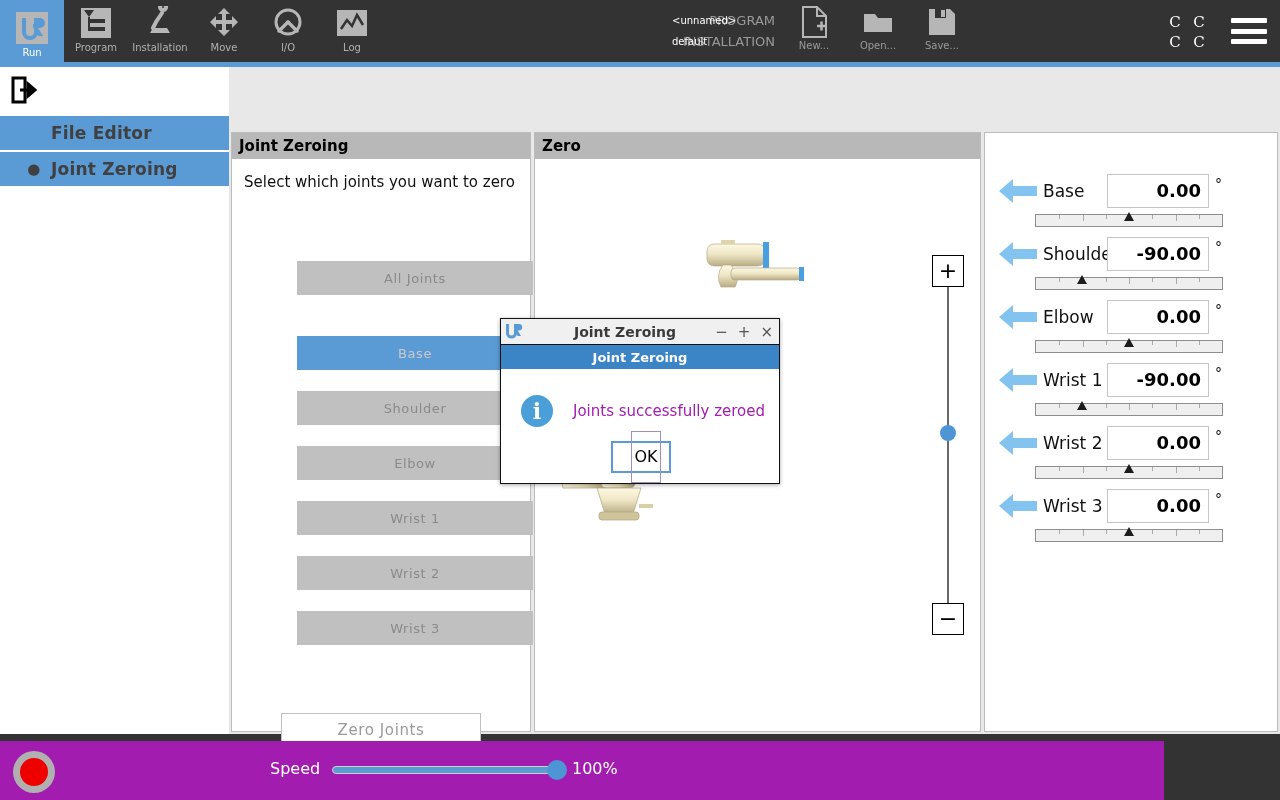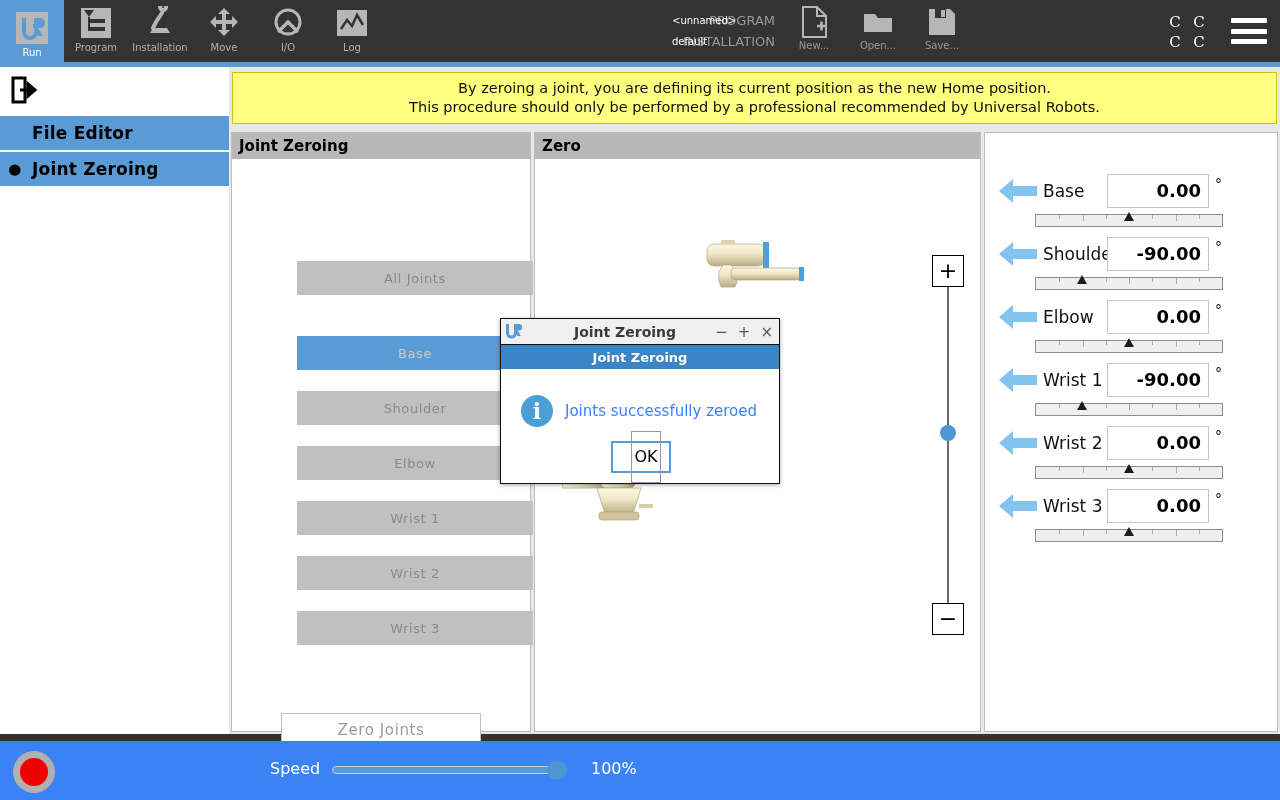--- a/index.html
+++ b/index.html
@@ -64,25 +64,26 @@
   }
   .hamburger i { display: block; height: 5px; background: #ffffff; border-radius: 1px; }
 
   
   .sidebar {
     position: absolute; top: 67px; left: 0; width: 229px; height: 667px;
     background: #ffffff;
   }
   .exit-row { height: 49px; display: flex; align-items: center; padding-left: 10px; }
   .sb-item {
-    height: 36px; background: #5b9bd5; color: #000000;
+    height: 36px; background: #5b9bd5; color: #404040;
     display: flex; align-items: center;
     font-size: 17px; font-weight: bold; letter-spacing: .2px;
     border-bottom: 2px solid #ffffff;
     cursor: pointer;
+    padding-left: 19px;
   }
   .sb-item .bullet { width: 30px; text-align: center; font-size: 15px; }
   .sb-item .sb-lbl { padding-left: 2px; }
   .sb-item.no-bullet .sb-lbl { padding-left: 32px; }
 
   
   .main {
     position: absolute; top: 67px; left: 229px; width: 1051px; height: 667px;
     background: #e8e8e8;
   }
@@ -185,51 +186,51 @@
   .dlg-bluebar {
     height: 24px; background: #3b84c6; color: #ffffff;
     font-size: 13px; font-weight: bold; display: flex; align-items: center; justify-content: center;
   }
   .dlg-msg { display: flex; align-items: center; padding: 26px 0 0 20px; }
   .info-ico {
     width: 32px; height: 32px; border-radius: 50%; background: #4a9fd8;
     color: #fff; font-size: 22px; font-weight: bold; font-family: "DejaVu Serif", serif;
     display: flex; align-items: center; justify-content: center; flex: 0 0 auto;
   }
-  .dlg-msg .txt { font-size: 15px; color: #3b82f6; padding-left: 12px; }
+  .dlg-msg .txt { font-size: 15px; color: #a21caf; padding-left: 20px; }
   .ok-btn {
     position: absolute; left: 110px; top: 122px; width: 60px; height: 32px;
     background: #ffffff; border: 2px solid #5b9bd5;
     display: flex; align-items: center; justify-content: center; cursor: pointer;
   }
   .ok-btn span {
     font-size: 16px; color: #000; border: 1px solid #9f8fbf; padding: 16px 2px; line-height: 18px; margin-left: 10px;
   }
 
   
   .bottombar {
-    position: absolute; top: 741px; left: 0; width: 1280px; height: 59px;
-    background: #3b82f6;
+    position: absolute; top: 741px; left: 0; width: 1164px; height: 59px;
+    background: #a21caf;
   }
   .estop {
     position: absolute; left: 13px; top: 10px; width: 42px; height: 42px;
     border-radius: 50%; background: #b0b0b0;
     display: flex; align-items: center; justify-content: center; cursor: pointer;
   }
   .estop i { width: 28px; height: 28px; border-radius: 50%; background: #ee0000; display: block; }
   .speed-lbl { position: absolute; left: 270px; top: 18px; font-size: 16px; color: #ffffff; }
   .speed-track {
     position: absolute; left: 332px; top: 25px; width: 232px; height: 8px;
     background: #5b9bd5; border: 1px solid #cfcfcf; border-radius: 4px; cursor: pointer;
   }
   .speed-knob {
     position: absolute; left: 547px; top: 19px; width: 20px; height: 20px;
     border-radius: 50%; background: #4d95d4; cursor: pointer;
   }
-  .speed-val { position: absolute; left: 591px; top: 18px; font-size: 16px; color: #ffffff; }
+  .speed-val { position: absolute; left: 572px; top: 18px; font-size: 16px; color: #ffffff; }
 </style>
 </head>
 <body>
 
 <div id="app">
 
   <div class="topbar">
     <div class="tabs">
 
       <div class="tab active">
@@ -366,27 +367,24 @@
       <span class="sb-lbl">File Editor</span>
     </div>
     <div class="sb-item">
       <span class="bullet">●</span>
       <span class="sb-lbl">Joint Zeroing</span>
     </div>
   </div>
 
   <div class="main">
 
-    <div class="banner">
-      <div>By zeroing a joint, you are defining its current position as the new Home position.</div>
-      <div>This procedure should only be performed by a professional recommended by Universal Robots.</div>
-    </div>
 
     <div class="panel" id="panel-joint">
       <div class="panel-hd">Joint Zeroing</div>
+      <div class="jz-sub">Select which joints you want to zero</div>
 
       <button class="jbtn" style="top:128px">All Joints</button>
       <button class="jbtn sel" style="top:203px">Base</button>
       <button class="jbtn" style="top:258px">Shoulder</button>
       <button class="jbtn" style="top:313px">Elbow</button>
       <button class="jbtn" style="top:368px">Wrist 1</button>
       <button class="jbtn" style="top:423px">Wrist 2</button>
       <button class="jbtn" style="top:478px">Wrist 3</button>
       <button class="zero-btn">Zero Joints</button>
     </div>

